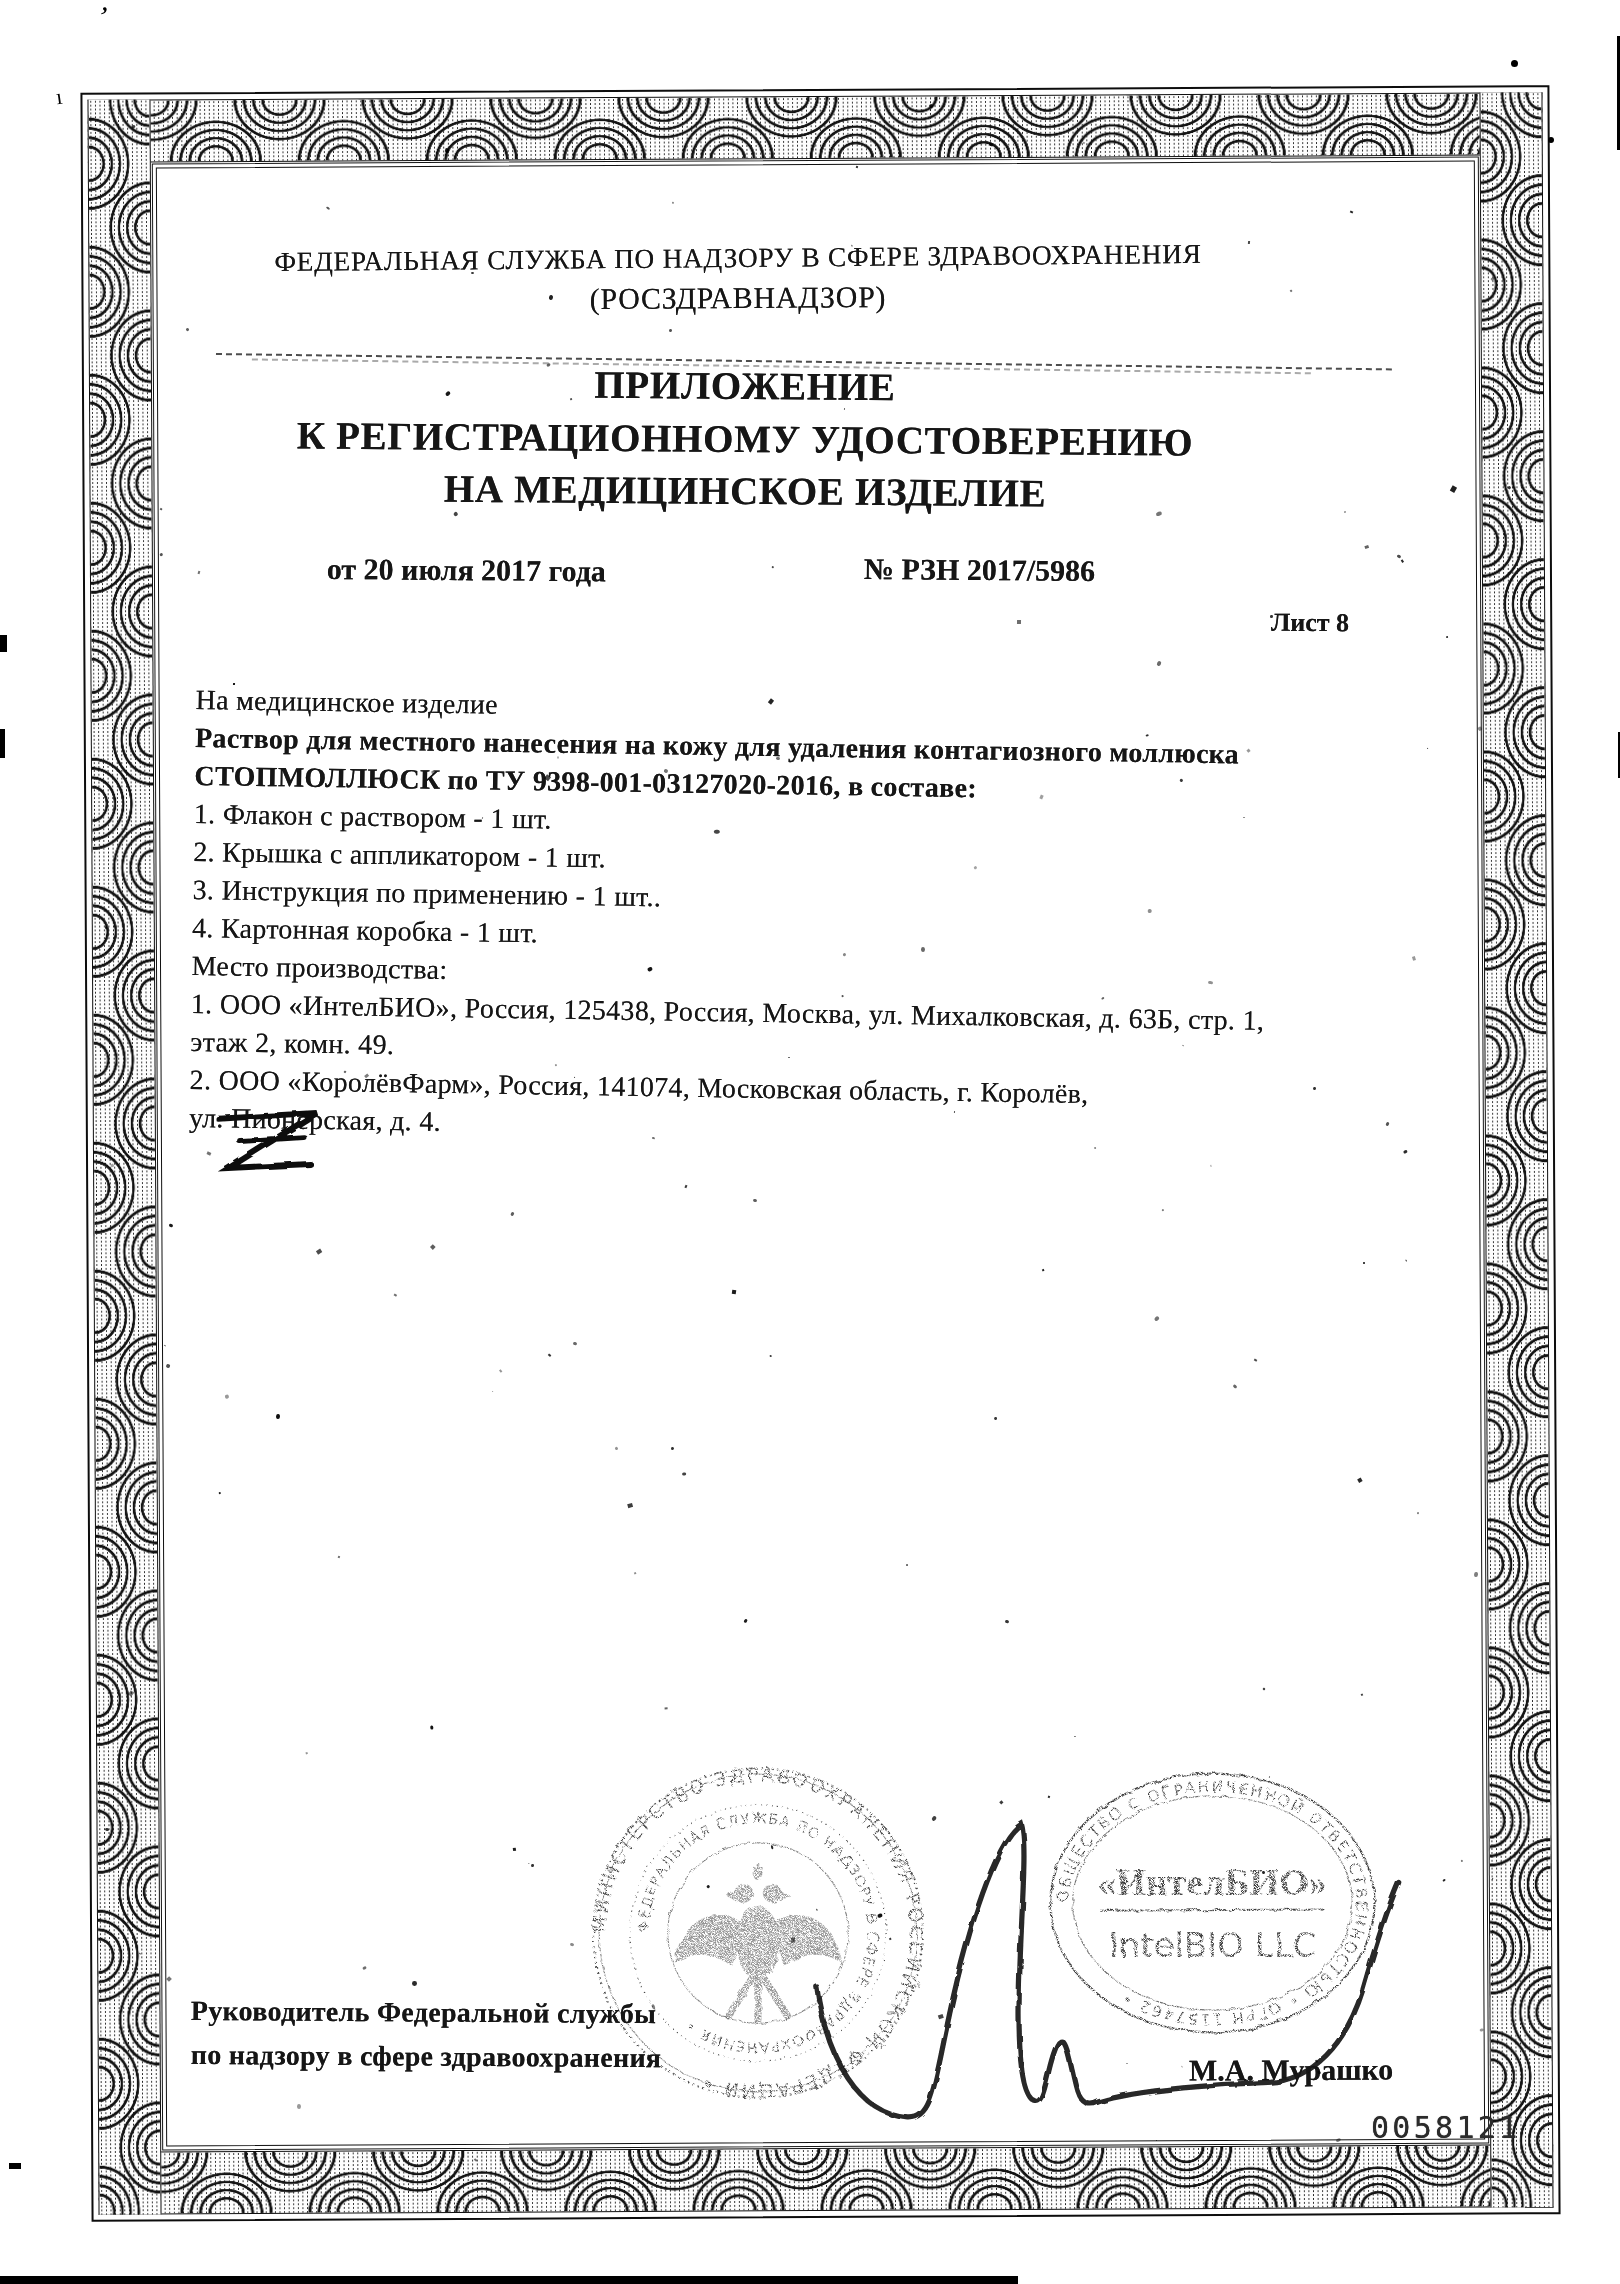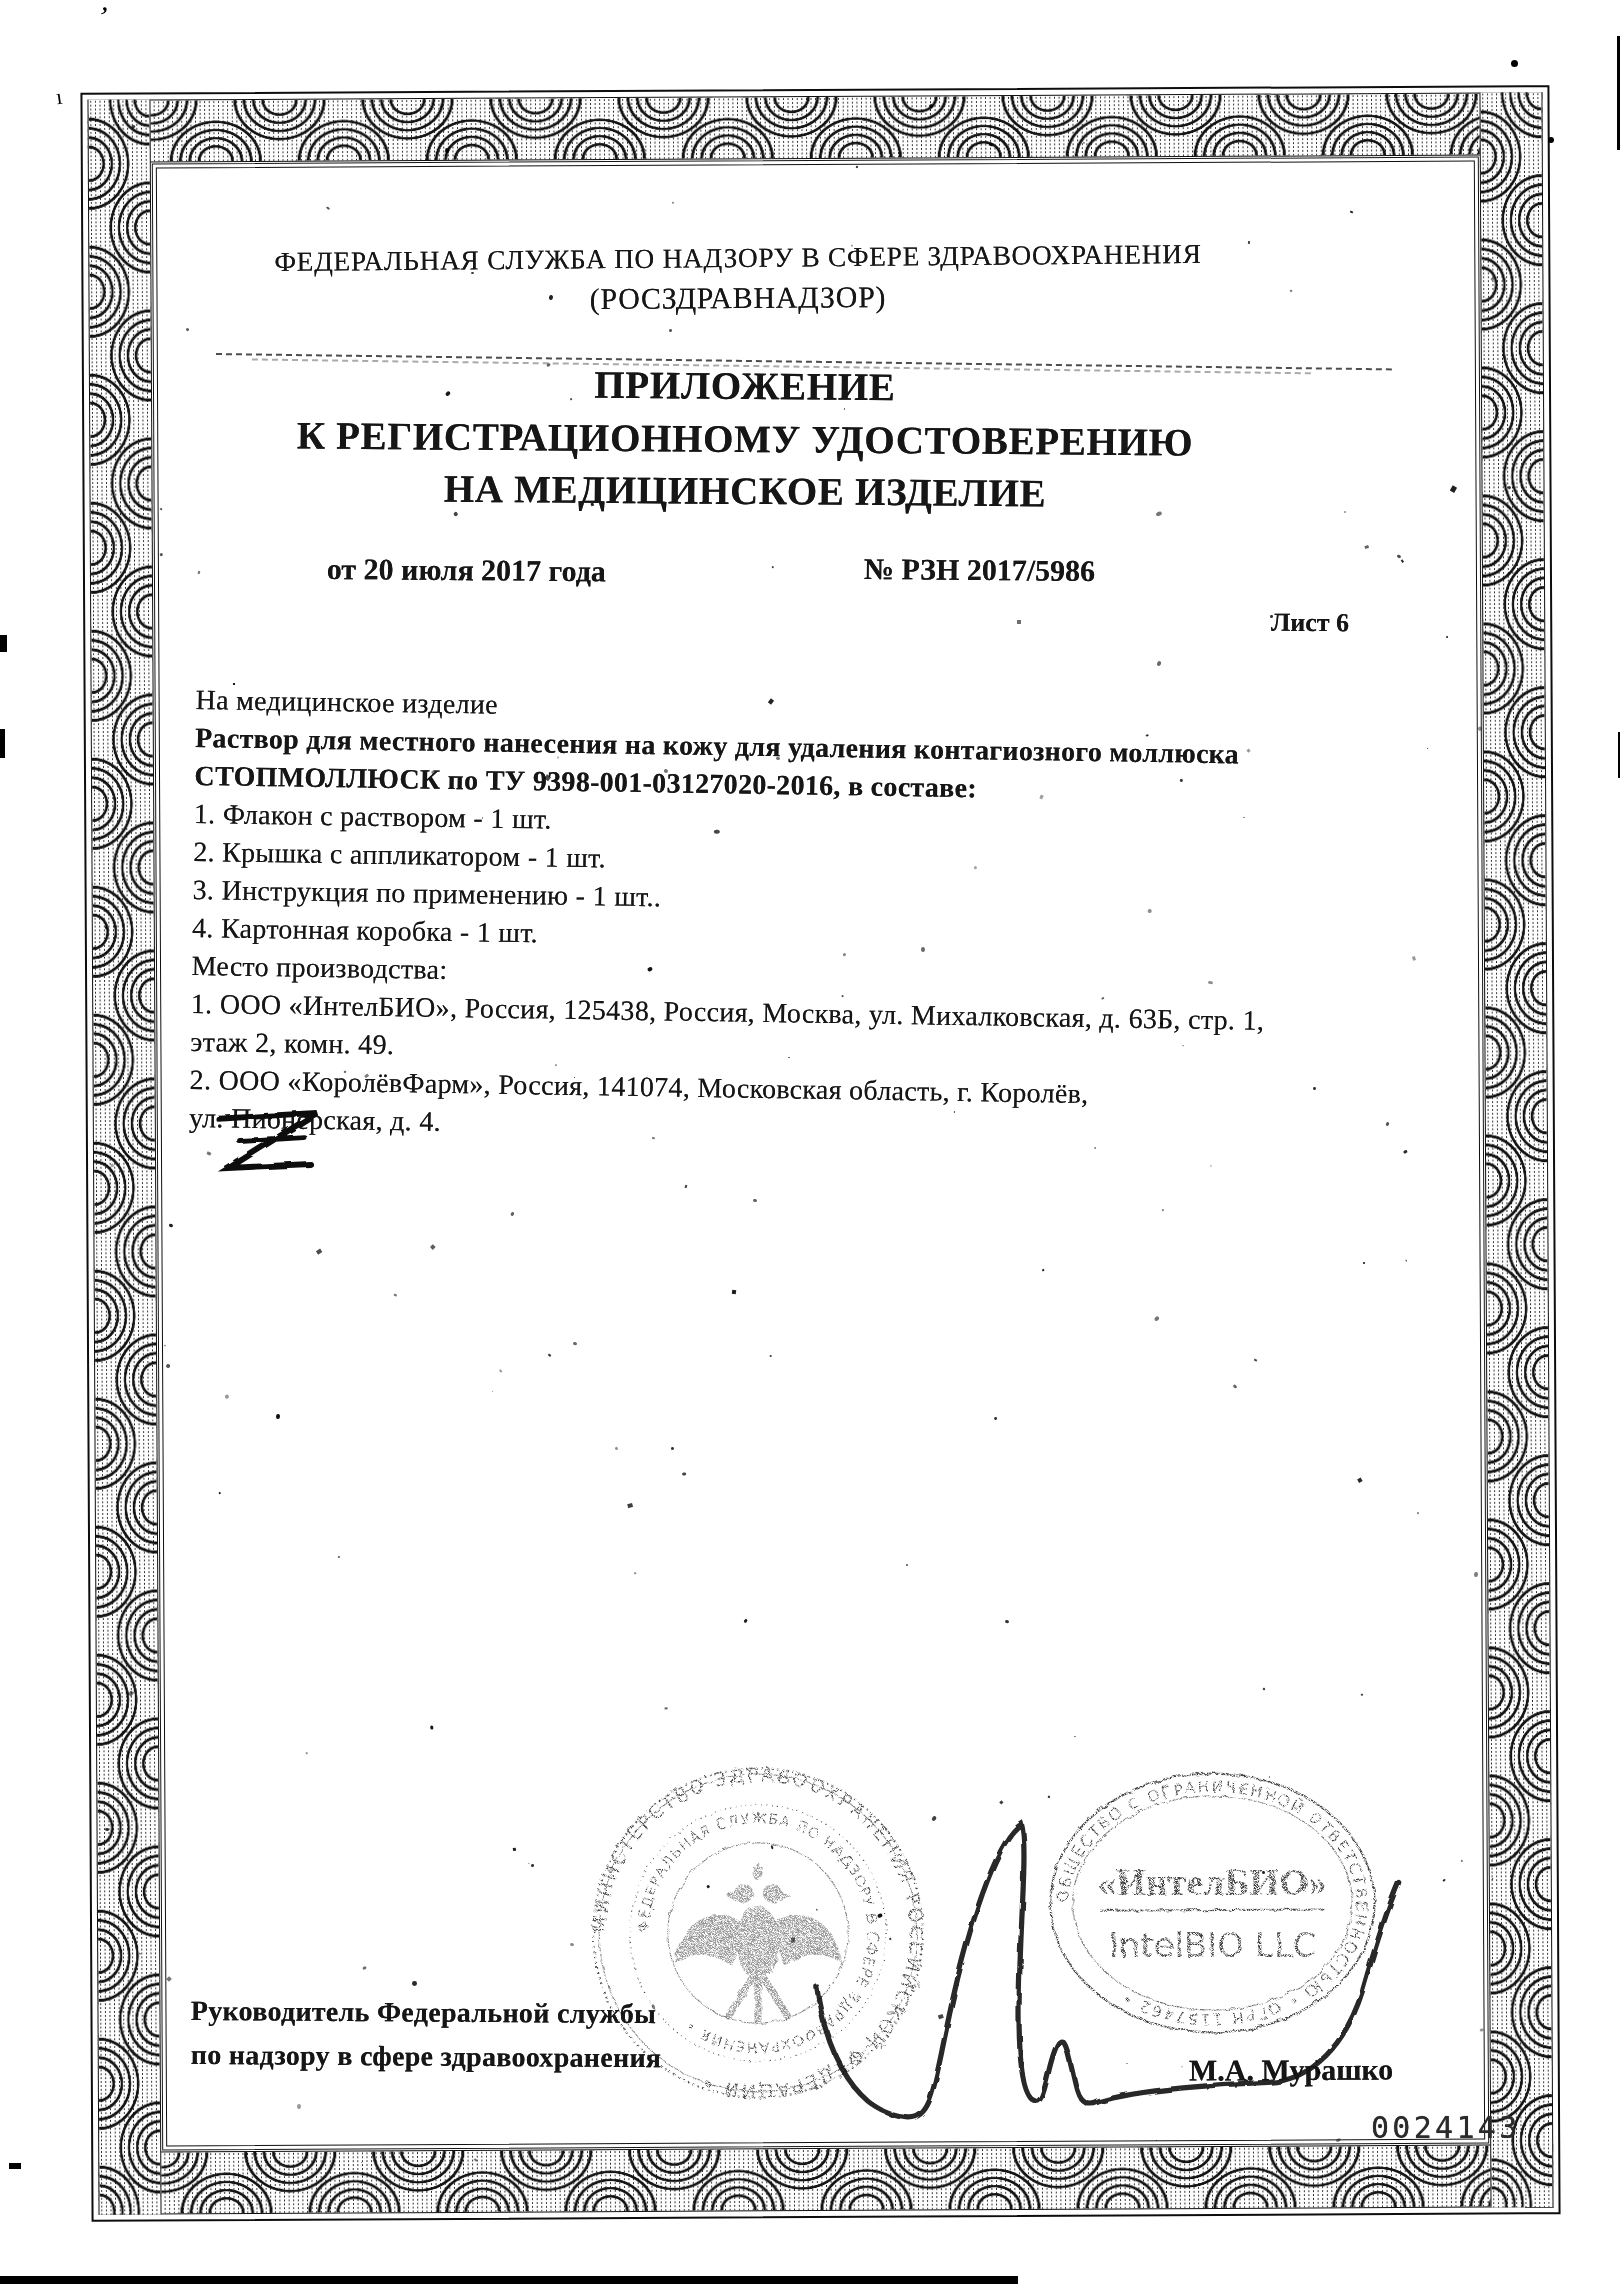--- a/index.html
+++ b/index.html
@@ -87,21 +87,21 @@
   <div class="abs ink hdr1">ФЕДЕРАЛЬНАЯ СЛУЖБА ПО НАДЗОРУ В СФЕРЕ ЗДРАВООХРАНЕНИЯ</div>
   <div class="abs ink hdr2">(РОСЗДРАВНАДЗОР)</div>
   <div class="abs dashline"></div>
 
   <div class="abs ink ttl t1">ПРИЛОЖЕНИЕ</div>
   <div class="abs ink ttl t2">К РЕГИСТРАЦИОННОМУ УДОСТОВЕРЕНИЮ</div>
   <div class="abs ink ttl t3">НА МЕДИЦИНСКОЕ ИЗДЕЛИЕ</div>
 
   <div class="abs ink regrow rdate">от  20 июля 2017 года</div>
   <div class="abs ink regrow rnum">№  РЗН 2017/5986</div>
-  <div class="abs ink sheet">Лист 6</div>
+  <div class="abs ink sheet">Лист 8</div>
 
   <div class="abs ink body-block">
     <div>На медицинское изделие</div>
     <div class="b">Раствор для местного нанесения на кожу для удаления контагиозного моллюска</div>
     <div class="b">СТОПМОЛЛЮСК по ТУ 9398-001-03127020-2016, в составе:</div>
     <div>1. Флакон с раствором - 1 шт.</div>
     <div>2. Крышка с аппликатором - 1 шт.</div>
     <div>3. Инструкция по применению - 1 шт..</div>
     <div>4. Картонная коробка - 1 шт.</div>
     <div>Место производства:</div>
@@ -171,21 +171,21 @@
              C 432 455, 438 515, 448 548
              C 455 570, 468 572, 480 566
              C 540 546, 680 538, 740 536
              C 810 533, 860 475, 885 395
              C 905 325, 925 265, 940 230" fill="none" stroke="#141414" stroke-width="8" stroke-linecap="round" filter="url(#inkWarp)" opacity=".92"></path>
   </svg>
 
   <div class="abs ink foot f1">Руководитель Федеральной службы</div>
   <div class="abs ink foot f2">по надзору в сфере здравоохранения</div>
   <div class="abs ink signer">М.А. Мурашко</div>
-  <div class="abs serial">0024143</div>
+  <div class="abs serial">0058121</div>
 
   <div class="topmark" style="left:98px;top:0px;transform:rotate(12deg)">ʼ</div>
   <div class="topmark" style="left:56px;top:84px;font-size:22px;transform:rotate(-8deg)">ı</div>
   <div class="artifact" style="left:1511px;top:60px;width:7.2px;height:7.2px;border-radius:50%"></div>
   <div class="artifact" style="left:1548px;top:137px;width:5.9px;height:5.9px;border-radius:50%"></div>
   <div class="artifact" style="left:1617px;top:36px;width:3.9px;height:114px"></div>
   <div class="artifact" style="left:1618px;top:732px;width:2.6px;height:46px"></div>
   <div class="artifact" style="left:0px;top:635px;width:6.5px;height:17px"></div>
   <div class="artifact" style="left:0px;top:729px;width:4.6px;height:29px"></div>
   <div class="artifact" style="left:9.1px;top:2163px;width:11.8px;height:5.9px"></div>

